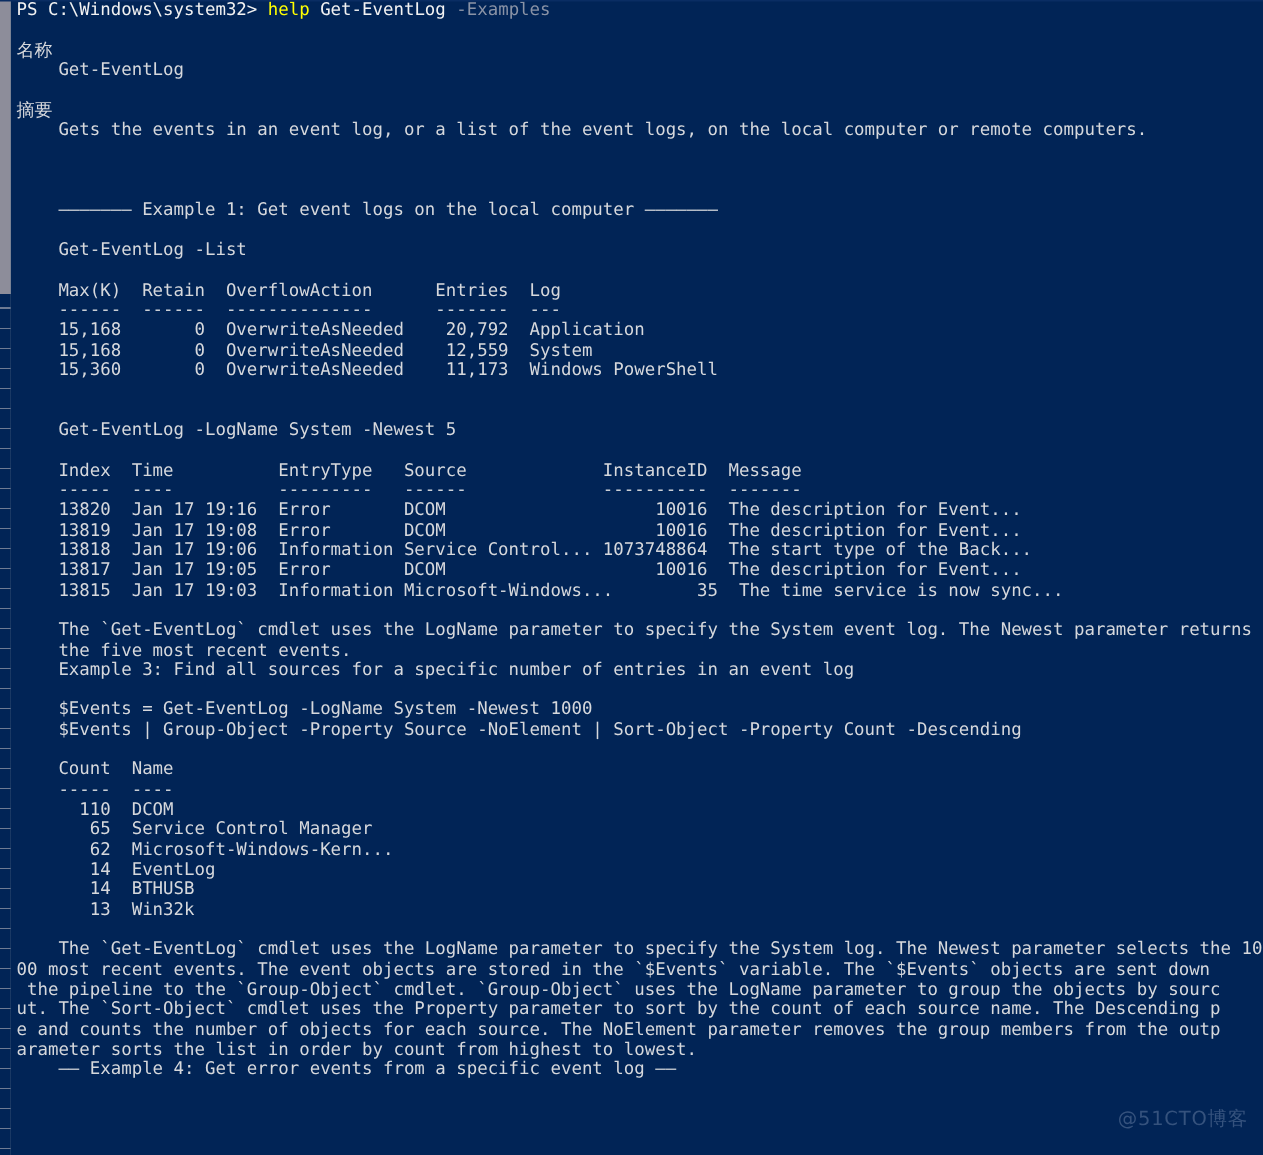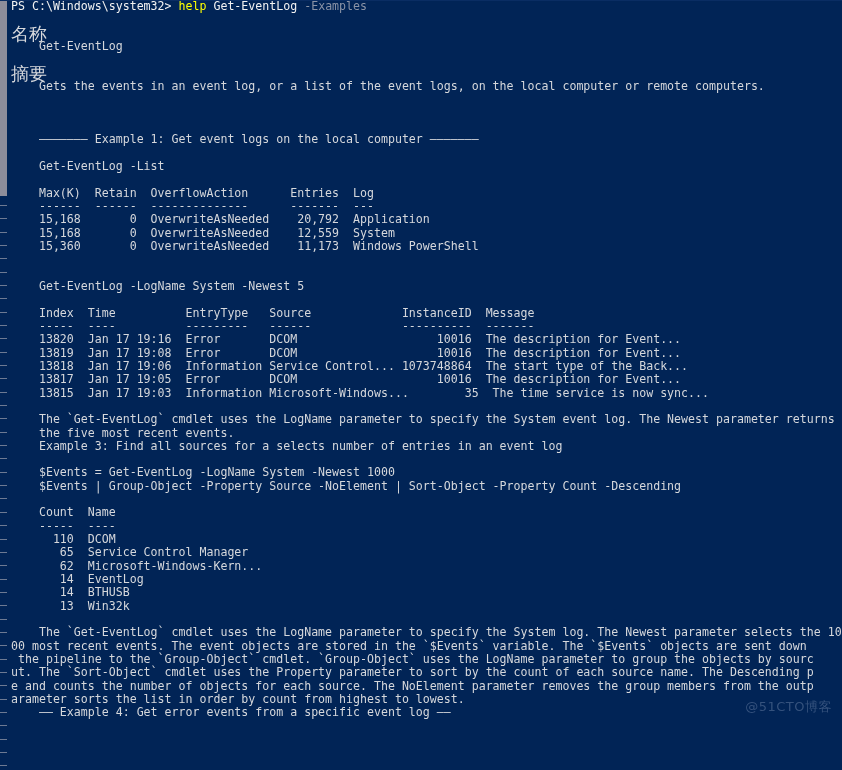--- a/index.html
+++ b/index.html
@@ -66,26 +66,26 @@
     color: #cccccf;
     letter-spacing: 0px;
   }
   .line.blank { color: transparent; }
   .c-white   { color: #f2f2f2; }
   .c-yellow  { color: #ffff00; }
   .c-dim     { color: #8a93a6; }
   .c-body    { color: #d6d8dc; }
   .cjk {
     font-family: "DejaVu Sans", "Liberation Sans", sans-serif;
-    font-size: 18px;
+    font-size: 12px;
   }
   #watermark {
     position: absolute;
     right: 10px;
-    top: 700px;
+    top: 740px;
     font-family: "DejaVu Sans", "Liberation Sans", sans-serif;
     font-size: 13px;
     color: #35527d;
     z-index: 8;
     letter-spacing: 0.5px;
     pointer-events: none;
   }
   #top-border {
     position: absolute;
     left: 0; top: 0;
@@ -146,21 +146,21 @@
     <div class="line c-body">    13820  Jan 17 19:16  Error       DCOM                    10016  The description for Event...</div>
     <div class="line c-body">    13819  Jan 17 19:08  Error       DCOM                    10016  The description for Event...</div>
     <div class="line c-body">    13818  Jan 17 19:06  Information Service Control... 1073748864  The start type of the Back...</div>
     <div class="line c-body">    13817  Jan 17 19:05  Error       DCOM                    10016  The description for Event...</div>
     <div class="line c-body">    13815  Jan 17 19:03  Information Microsoft-Windows...        35  The time service is now sync...</div>
     <div class="line blank">&nbsp;</div>
 
     <div class="line c-body">    The `Get-EventLog` cmdlet uses the LogName parameter to specify the System event log. The Newest parameter returns</div>
     <div class="line c-body">    the five most recent events.</div>
 
-    <div class="line c-body">    Example 3: Find all sources for a selects number of entries in an event log</div>
+    <div class="line c-body">    Example 3: Find all sources for a specific number of entries in an event log</div>
     <div class="line blank">&nbsp;</div>
     <div class="line c-body">    $Events = Get-EventLog -LogName System -Newest 1000</div>
     <div class="line c-body">    $Events | Group-Object -Property Source -NoElement | Sort-Object -Property Count -Descending</div>
     <div class="line blank">&nbsp;</div>
 
     <div class="line c-body">    Count  Name</div>
     <div class="line c-body">    -----  ----</div>
     <div class="line c-body">      110  DCOM</div>
     <div class="line c-body">       65  Service Control Manager</div>
     <div class="line c-body">       62  Microsoft-Windows-Kern...</div>

